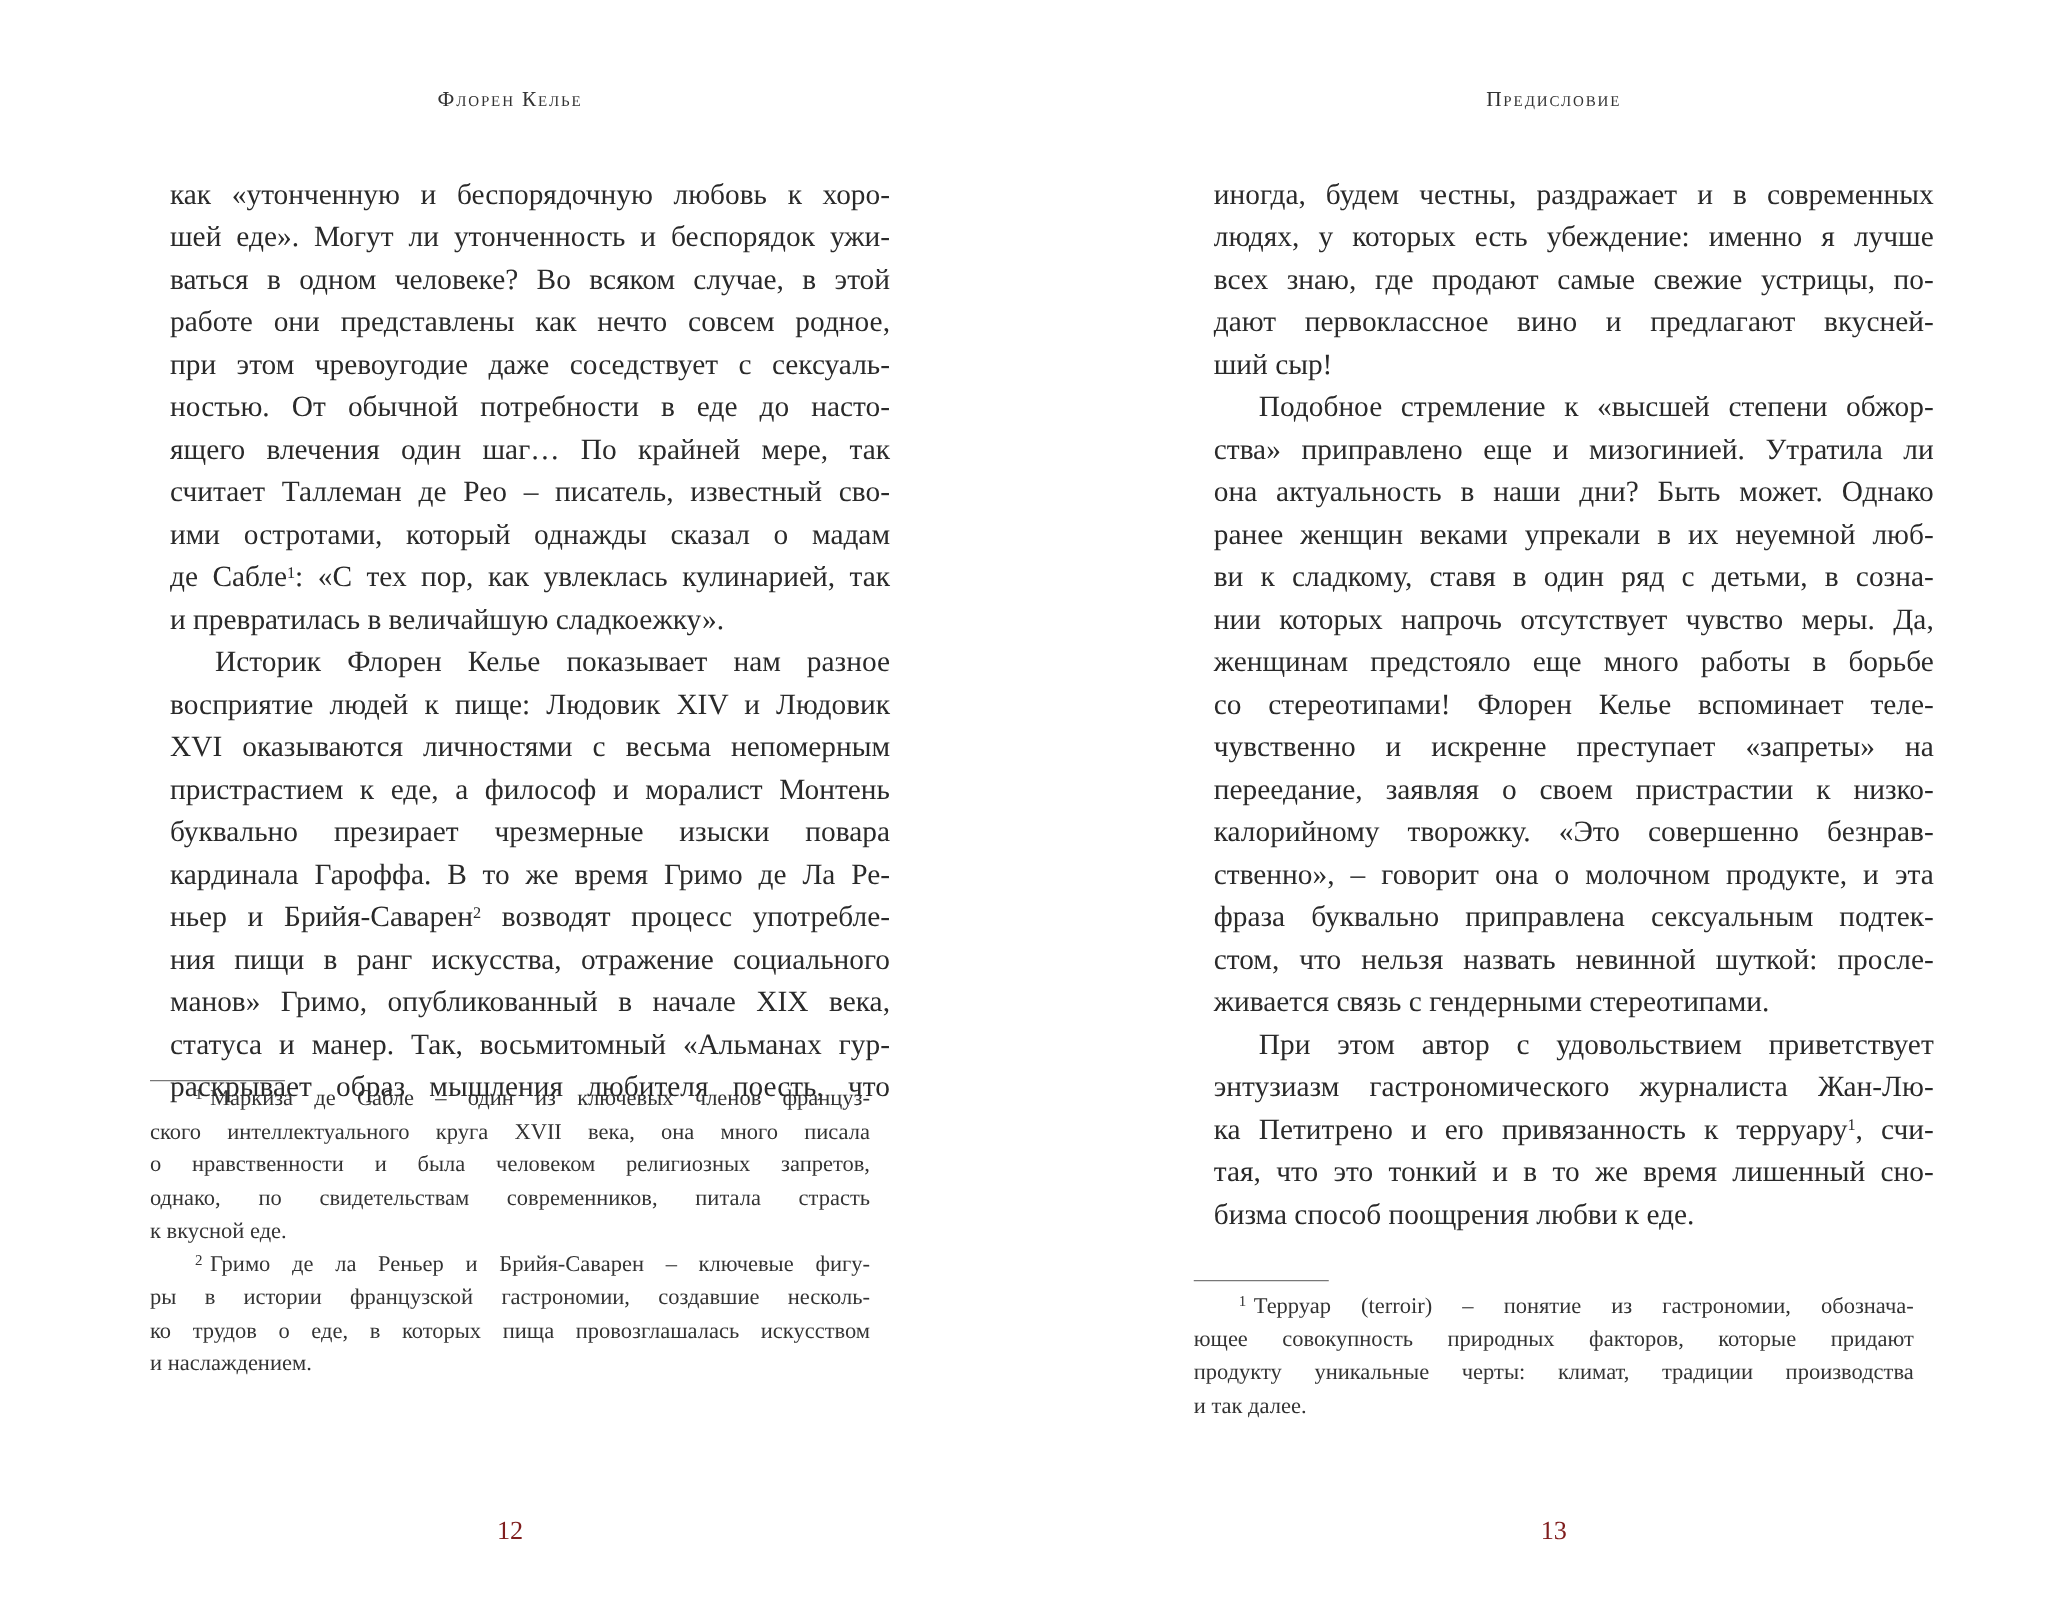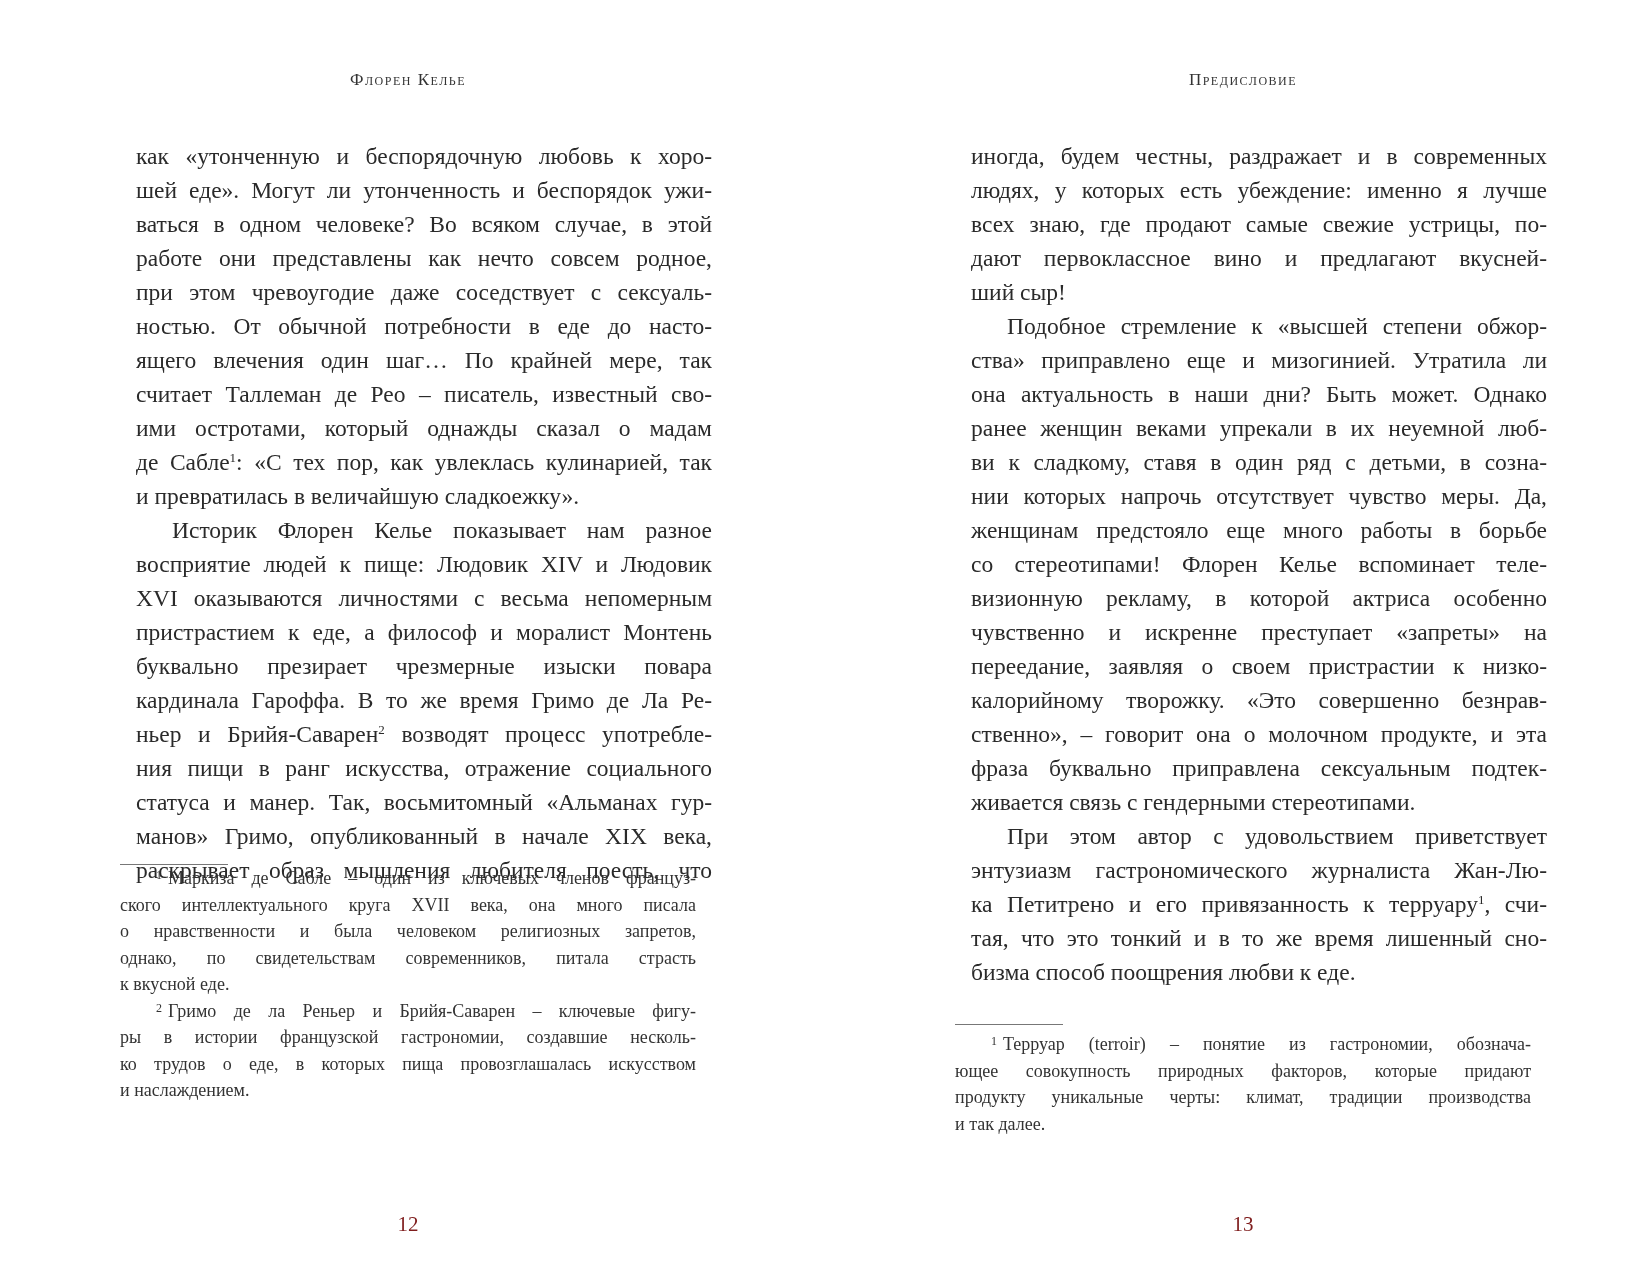--- a/index.html
+++ b/index.html
@@ -44,22 +44,22 @@
       <div class="line"><span>де Сабле</span><sup>1</sup><span>: «С тех пор, как увлеклась кулинарией, так</span></div>
       <div class="line last"><span>и превратилась в величайшую сладкоежку».</span></div>
       <div class="line indent"><span>Историк Флорен Келье показывает нам разное</span></div>
       <div class="line"><span>восприятие людей к пище: Людовик XIV и Людовик</span></div>
       <div class="line"><span>XVI оказываются личностями с весьма непомерным</span></div>
       <div class="line"><span>пристрастием к еде, а философ и моралист Монтень</span></div>
       <div class="line"><span>буквально презирает чрезмерные изыски повара</span></div>
       <div class="line"><span>кардинала Гароффа. В то же время Гримо де Ла Ре-</span></div>
       <div class="line"><span>ньер и Брийя-Саварен</span><sup>2</sup><span> возводят процесс употребле-</span></div>
       <div class="line"><span>ния пищи в ранг искусства, отражение социального</span></div>
+      <div class="line"><span>манов» Гримо, опубликованный в начале XIX века,</span></div>
       <div class="line"><span>статуса и манер. Так, восьмитомный «Альманах гур-</span></div>
-      <div class="line"><span>манов» Гримо, опубликованный в начале XIX века,</span></div>
       <div class="line"><span>раскрывает образ мышления любителя поесть, что</span></div>
     </div>
   <div class="fn-rule" style="top:864px"></div>
   <div class="footnotes" id="left-fn" style="top:865px">
       <div class="fn-line indent"><sup>1</sup><span>Маркиза де  Сабле – один из ключевых членов француз-</span></div>
       <div class="fn-line"><span>ского интеллектуального круга XVII века, она много писала</span></div>
       <div class="fn-line"><span>о нравственности и была человеком религиозных запретов,</span></div>
       <div class="fn-line"><span>однако, по свидетельствам современников, питала страсть</span></div>
       <div class="fn-line last"><span>к вкусной еде.</span></div>
       <div class="fn-line indent"><sup>2</sup><span>Гримо де ла Реньер и Брийя-Саварен – ключевые фигу-</span></div>
@@ -79,26 +79,26 @@
       <div class="line"><span>дают первоклассное вино и предлагают вкусней-</span></div>
       <div class="line last"><span>ший сыр!</span></div>
       <div class="line indent"><span>Подобное стремление к «высшей степени обжор-</span></div>
       <div class="line"><span>ства» приправлено еще и мизогинией. Утратила ли</span></div>
       <div class="line"><span>она актуальность в наши дни? Быть может. Однако</span></div>
       <div class="line"><span>ранее женщин веками упрекали в их неуемной люб-</span></div>
       <div class="line"><span>ви к сладкому, ставя в один ряд с детьми, в созна-</span></div>
       <div class="line"><span>нии которых напрочь отсутствует чувство меры. Да,</span></div>
       <div class="line"><span>женщинам предстояло еще много работы в борьбе</span></div>
       <div class="line"><span>со стереотипами! Флорен Келье вспоминает теле-</span></div>
-      <div class="line"><span>визионную рекламу, в которой актриса особенно</span></div>
       <div class="line"><span>чувственно и искренне преступает «запреты» на</span></div>
       <div class="line"><span>переедание, заявляя о своем пристрастии к низко-</span></div>
       <div class="line"><span>калорийному творожку. «Это совершенно безнрав-</span></div>
       <div class="line"><span>ственно», – говорит она о молочном продукте, и эта</span></div>
       <div class="line"><span>фраза буквально приправлена сексуальным подтек-</span></div>
+      <div class="line"><span>стом, что нельзя назвать невинной шуткой: просле-</span></div>
       <div class="line last"><span>живается связь с гендерными стереотипами.</span></div>
       <div class="line indent"><span>При этом автор с удовольствием приветствует</span></div>
       <div class="line"><span>энтузиазм гастрономического журналиста Жан-Лю-</span></div>
       <div class="line"><span>ка Петитрено и его привязанность к терруару</span><sup>1</sup><span>, счи-</span></div>
       <div class="line"><span>тая, что это тонкий и в то же время лишенный сно-</span></div>
       <div class="line last"><span>бизма способ поощрения любви к еде.</span></div>
     </div>
   <div class="fn-rule" style="top:1024px"></div>
   <div class="footnotes" id="right-fn" style="top:1031px">
       <div class="fn-line indent"><sup>1</sup><span>Терруар (terroir) – понятие из гастрономии, обознача-</span></div>

